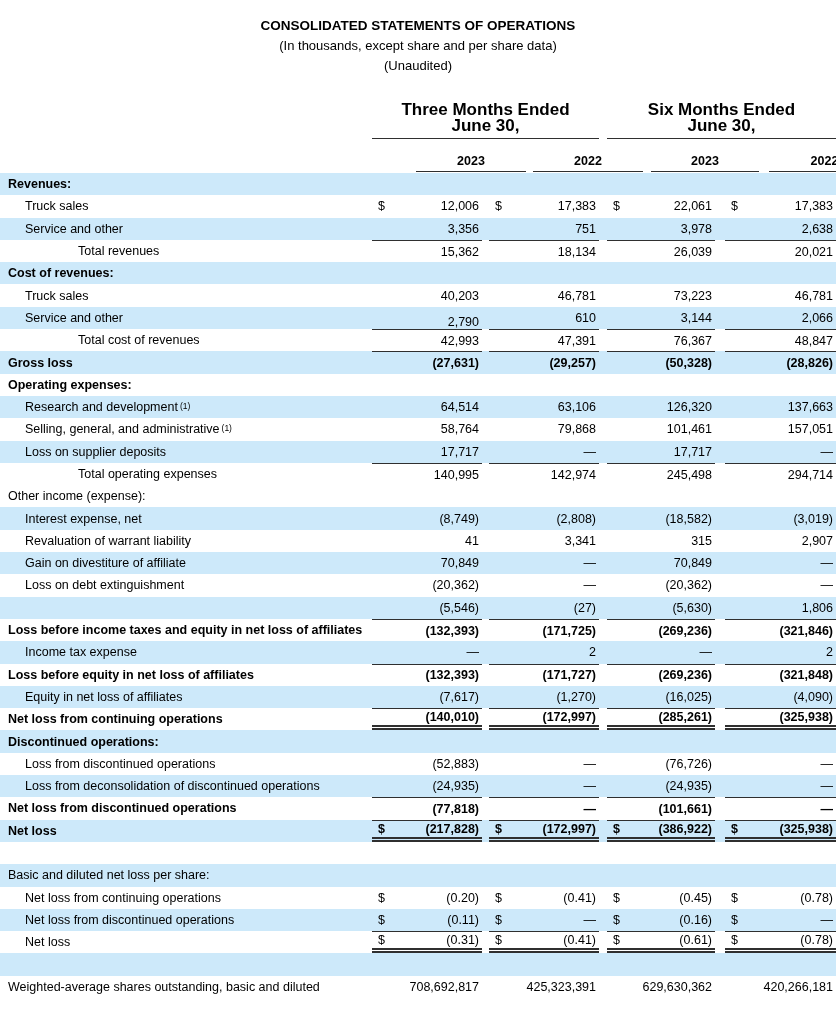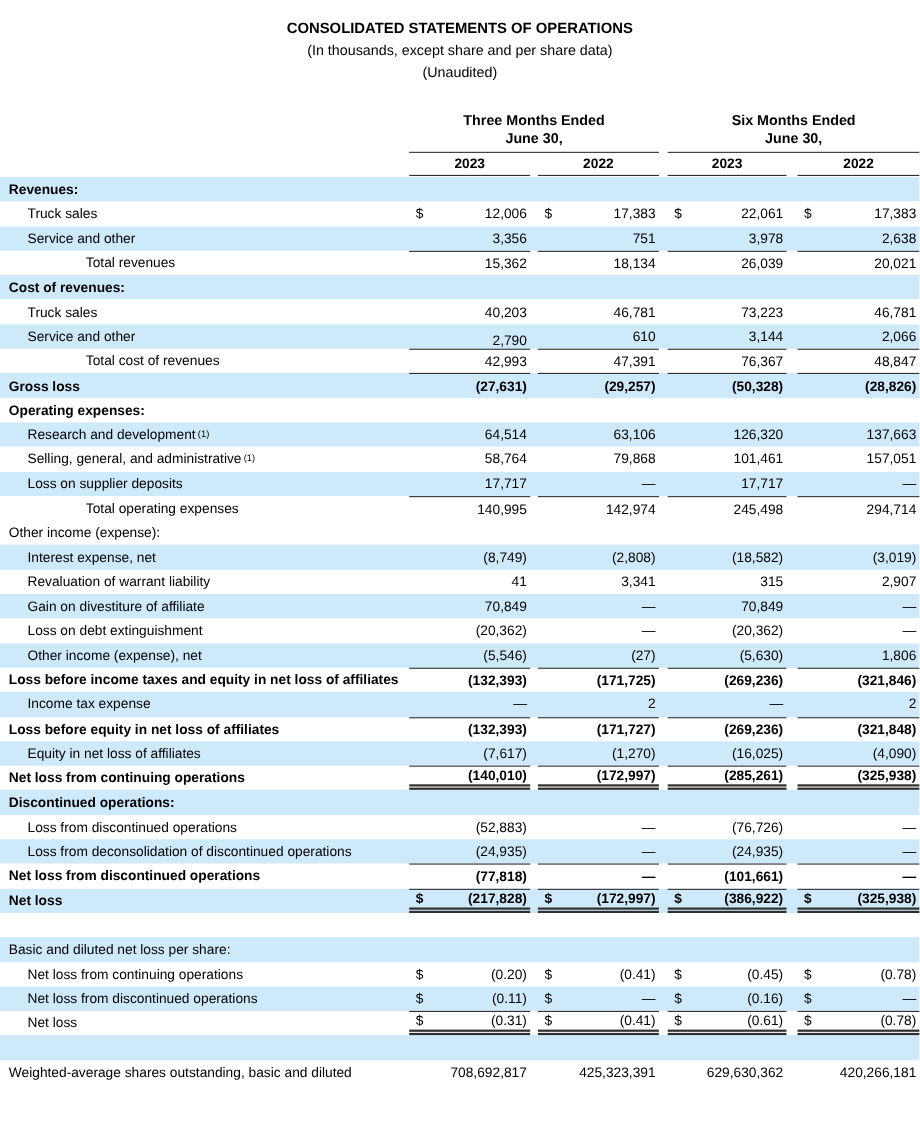--- a/index.html
+++ b/index.html
@@ -11,26 +11,26 @@
   body{
     width:836px;height:1024px;overflow:hidden;
     font-family:"Liberation Sans",sans-serif;color:var(--text);
   }
   .titles{text-align:center;padding-top:15px;}
   .title{font-weight:bold;font-size:13.5px;line-height:21px;}
   .subtitle,.note{font-size:13px;line-height:20px;}
   .hgrid{display:grid;grid-template-columns:372px 110px 7px 110px 8px 108px 10px 111px;}
   .col-heads{margin-top:26px;}
   .hgroup{
-    text-align:center;font-weight:bold;font-size:13px;line-height:16px;
+    text-align:center;font-weight:bold;font-size:17px;line-height:16px;
     border-bottom:1.5px solid var(--rule);padding-bottom:4px;
   }
   .g1{grid-column:2/5;}
   .g2{grid-column:6/9;}
-  .yrow{margin-top:1px;}
+  .yrow{margin-top:13px;padding-left:44px;}
   .year{
     text-align:center;font-weight:bold;font-size:12.5px;
     padding:2px 0 3px 0;border-bottom:1.5px solid var(--rule);
   }
   .y1{grid-column:2;}.y2{grid-column:4;}.y3{grid-column:6;}.y4{grid-column:8;}
   #rows{margin-top:1px;}
   .row{
     display:grid;grid-template-columns:372px 110px 7px 110px 8px 108px 10px 111px;
     height:22.3px;font-size:12.5px;
   }
@@ -373,21 +373,20 @@
       <div class="cell" style="grid-column: 6;">
         <span class="cur"></span>
         <span class="val">(20,362)</span>
       </div>
       <div class="cell" style="grid-column: 8;">
         <span class="cur"></span>
         <span class="val">—</span>
       </div>
     </div>
     <div class="row blue">
-      <div class="lbl ind1">Other income (expense), net</div>
       <div class="cell" style="grid-column: 2;">
         <span class="cur"></span>
         <span class="val">(5,546)</span>
       </div>
       <div class="cell" style="grid-column: 4;">
         <span class="cur"></span>
         <span class="val">(27)</span>
       </div>
       <div class="cell" style="grid-column: 6;">
         <span class="cur"></span>

